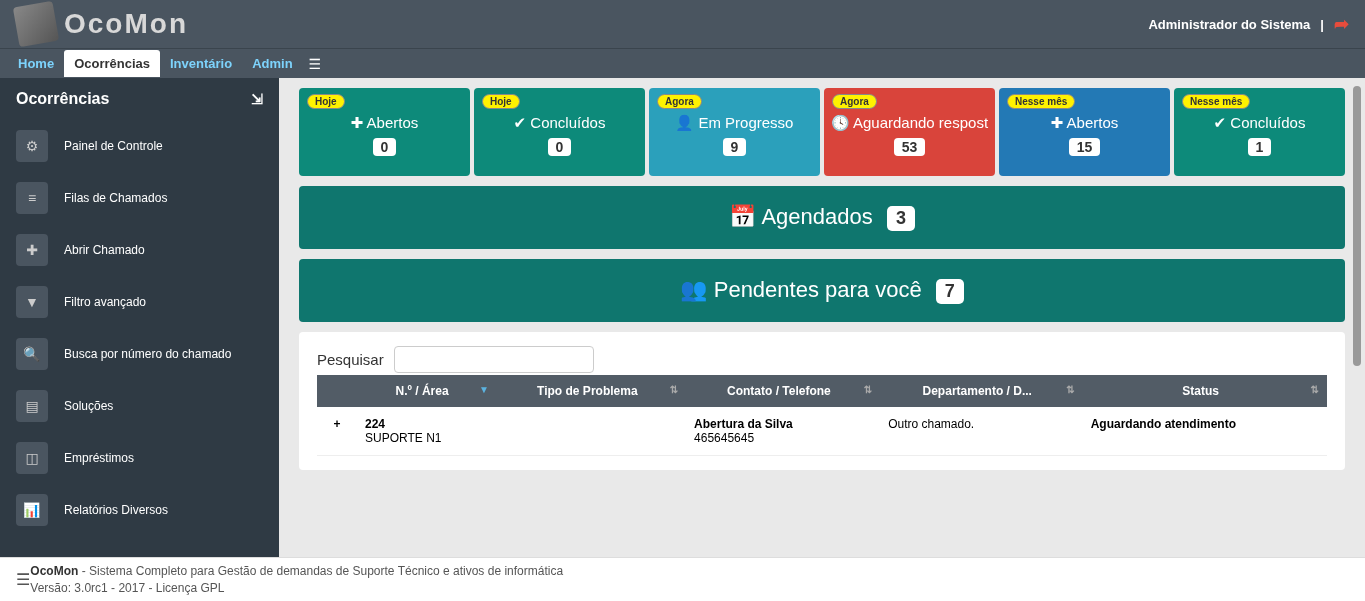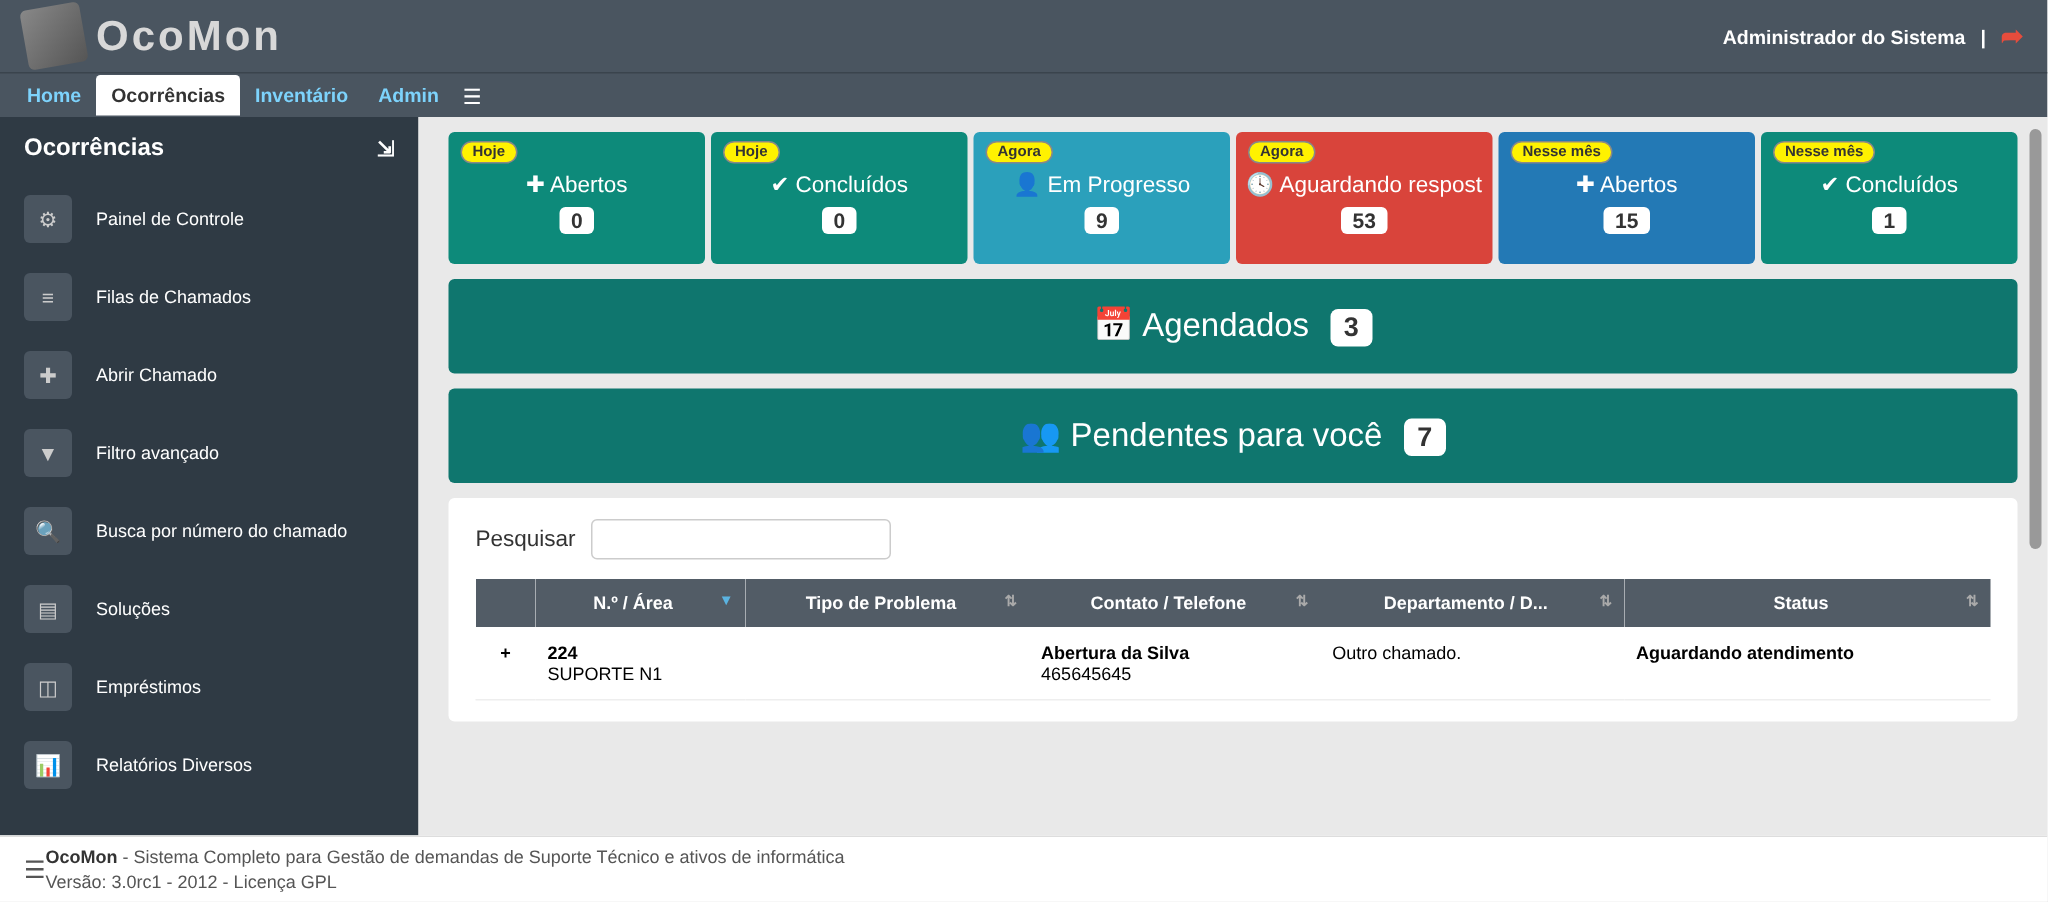--- a/index.html
+++ b/index.html
@@ -44,21 +44,21 @@
 .card-blue { background: #2379b5; }
 
 
 .banner { border-radius: 4px; color: #fff; text-align: center; padding: 18px; font-size: 22px; margin-bottom: 10px; cursor: pointer; }
 .banner .badge { display: inline-block; background: #fff; color: #333; font-weight: bold; border-radius: 5px; padding: 2px 9px; margin-left: 8px; font-size: 18px; }
 .banner-teal { background: #0f766e; }
 .banner-purple { background: #a3236f; }
 
 
 .table-section { background: #fff; padding: 14px 18px; border-radius: 4px; }
-.search-row { display: flex; align-items: center; gap: 10px; margin-bottom: 13px; }
+.search-row { display: flex; align-items: center; gap: 10px; margin-bottom: 2px; }
 .search-label { font-size: 15px; color: #333; }
 .search-input { border: 1px solid #ccc; border-radius: 4px; padding: 5px 8px; width: 200px; font-size: 13px; }
 
 .data-table { width: 100%; border-collapse: collapse; }
 .data-table thead { background: #525c66; color: #fff; }
 .data-table th { padding: 9px 8px; font-size: 12px; font-weight: bold; text-align: center; position: relative; }
 .sort-icon { float: right; font-size: 10px; color: #aaa; }
 .sort-active { color: #5bb3e0; }
 .data-table td { padding: 10px 8px; font-size: 12px; border-bottom: 1px solid #eee; vertical-align: top; }
 .expand-btn { font-weight: bold; font-size: 16px; cursor: pointer; text-align: center; }
@@ -222,15 +222,15 @@
 </div>
 
 <div class="scroll-hint"></div>
 
 <div class="footer">
   <span class="footer-burger">☰</span>
   <div class="footer-text">
     <b>OcoMon</b>
     <span> - </span>
     <span>Sistema Completo para Gestão de demandas de Suporte Técnico e ativos de informática</span><br>
-    <span>Versão: 3.0rc1 - 2012 - Licença GPL</span>
+    <span>Versão: 3.0rc1 - 2017 - Licença GPL</span>
   </div>
 </div>
 
 </body></html>

